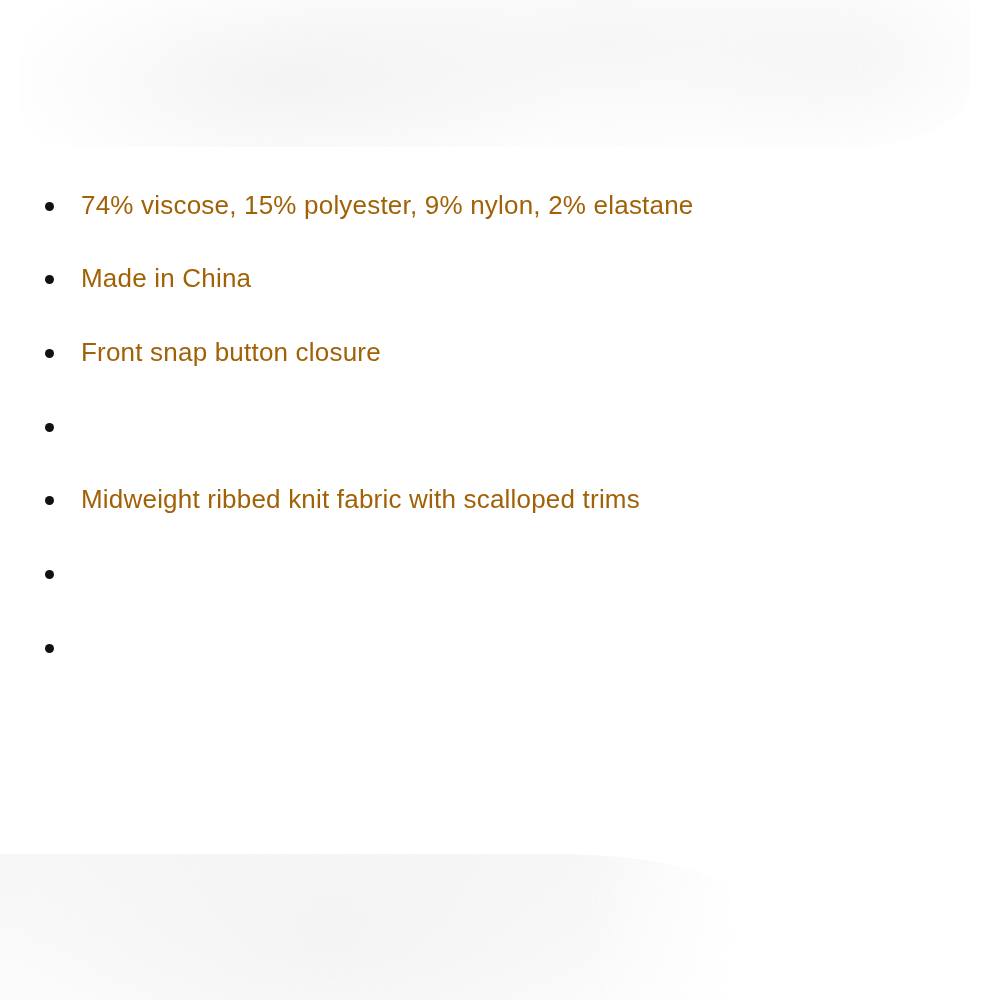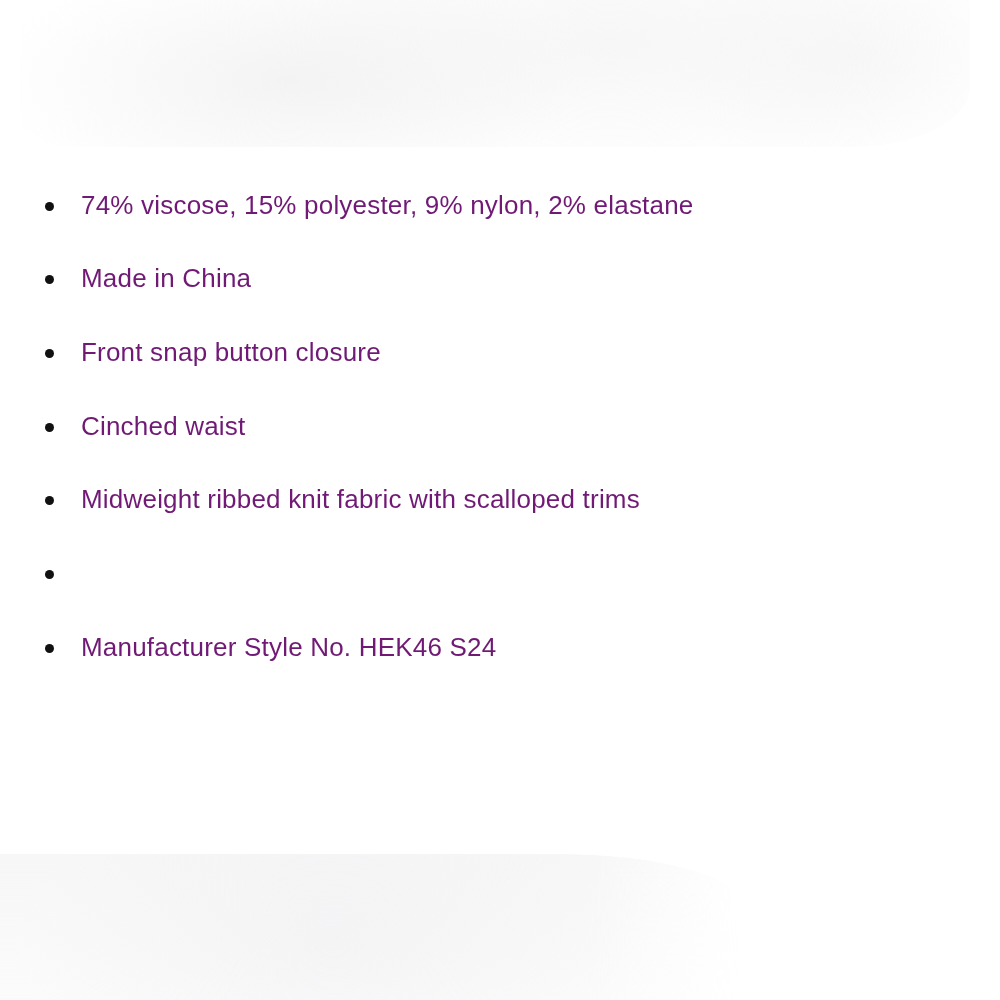--- a/index.html
+++ b/index.html
@@ -50,21 +50,21 @@
     margin: 0;
     padding: 0;
     list-style: none;
   }
   ul.details-list li {
     display: flex;
     align-items: center;
     height: 32px;
     margin-bottom: 41.7px;
     font-size: 26px;
-    color: #701a75;
+    color: #a16207;
     letter-spacing: 0.2px;
     white-space: nowrap;
   }
   ul.details-list li:last-child {
     margin-bottom: 0;
   }
   .bullet-dot {
     flex: 0 0 auto;
     width: 9px;
     height: 9px;
@@ -88,26 +88,24 @@
   <li>
     <span class="bullet-dot"></span>
     <span>Made in China</span>
   </li>
   <li>
     <span class="bullet-dot"></span>
     <span>Front snap button closure</span>
   </li>
   <li>
     <span class="bullet-dot"></span>
-    <span>Cinched waist</span>
   </li>
   <li>
     <span class="bullet-dot"></span>
     <span>Midweight ribbed knit fabric with scalloped trims</span>
   </li>
   <li>
     <span class="bullet-dot"></span>
   </li>
   <li>
     <span class="bullet-dot"></span>
-    <span>Manufacturer Style No. HEK46 S24</span>
   </li>
 </ul>
 
 </body></html>

